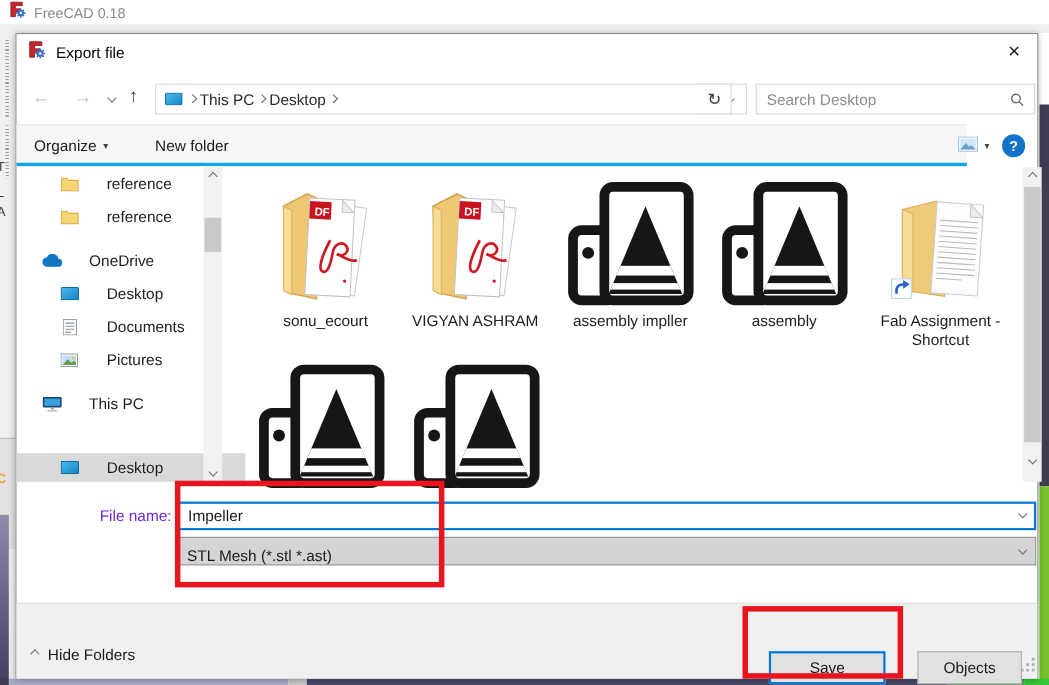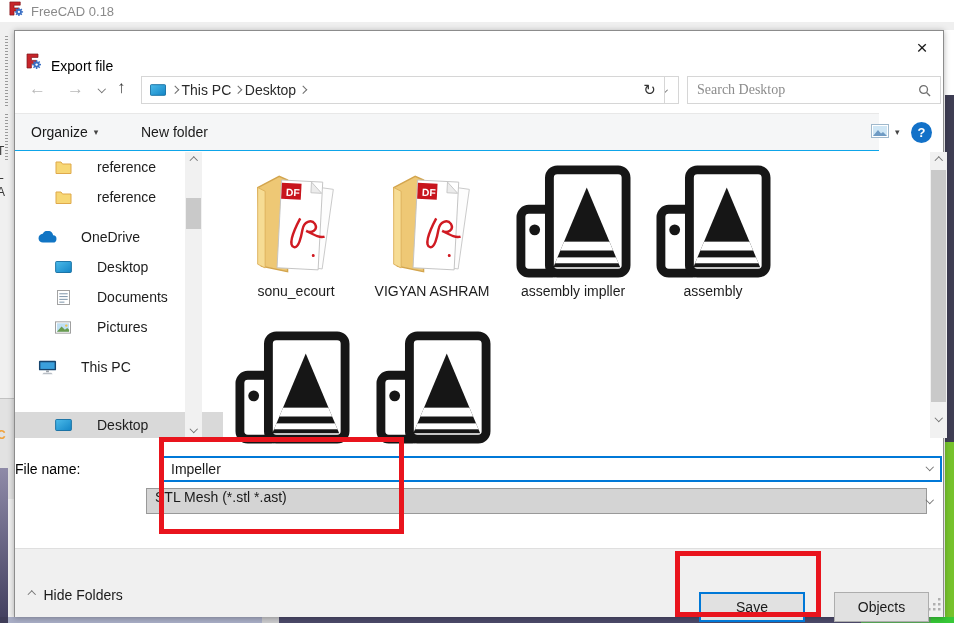--- a/index.html
+++ b/index.html
@@ -21,56 +21,56 @@
   .dotcol{position:absolute;left:5px;width:3px;background-image:repeating-linear-gradient(to bottom,#9a9a9a 0 1px,transparent 1px 3px)}
   .frag{position:absolute;left:-3px;font-size:12px;color:#3a3a3a}
   .left-gray{position:absolute;left:0;top:368px;width:14px;height:100px;background:#e2e2e2;border-top:1px solid #c2c2c2}
   .left-purple{position:absolute;left:0;top:438px;width:8px;height:155px;background:linear-gradient(to bottom,#8f8ba8,#413e5e)}
   .right-navy{left:945px;top:95px;width:9px;height:347px;background:#3e3d53}
   .right-green{left:945px;top:442px;width:9px;height:181px;background:#76c22c}
   .bottom-strip{left:0;top:617px;width:954px;height:6px;display:flex}
   
   .dialog{left:14px;top:30px;width:930px;height:587px;background:#fff;border:1px solid #8c8c8c;
           box-shadow:0 1px 6px rgba(0,0,0,.3);box-sizing:border-box}
-  .dlg-title{left:10px;top:22px;display:flex;align-items:flex-end;gap:9px}
+  .dlg-title{left:10px;top:6px;display:flex;align-items:center;gap:9px}
   .dlg-title-text{font-size:14px;color:#000}
   .close-btn{left:886px;top:0;width:42px;height:34px;display:flex;align-items:center;justify-content:center;font-size:19px;color:#1a1a1a}
   
   .navglyph{font-size:17px;line-height:1}
   .crumbbar{left:126px;top:45px;width:538px;height:28px;border:1px solid #d6d6d6;box-sizing:border-box;display:flex;align-items:center;background:#fff}
   .crumb{font-size:14px;color:#2a2a2a;padding:0 4px;white-space:nowrap}
   .refresh{left:620px;top:45px;width:30px;height:28px;border:1px solid #d6d6d6;border-left:none;box-sizing:border-box;
            display:flex;align-items:center;justify-content:center;font-size:15px;color:#333;background:#fff}
   .search{left:672px;top:45px;width:254px;height:28px;border:1px solid #d6d6d6;box-sizing:border-box;display:flex;align-items:center;background:#fff}
-  .search input{flex:1;border:none;outline:none;font-family:Liberation Serif, serif;font-size:14px;color:#8b5cf6;padding:0 0 0 9px;background:transparent}
+  .search input{flex:1;border:none;outline:none;font-family:Liberation Sans, sans-serif;font-size:14px;color:#8b5cf6;padding:0 0 0 9px;background:transparent}
   .search input::placeholder{color:#8c8c8c}
   
-  .toolband{left:0;top:82px;width:864px;height:38px;background:#f5f6f7;border-top:1px solid #e8e8e8;border-bottom:1px solid #0ea5e9;box-sizing:border-box}
+  .toolband{left:0;top:82px;width:864px;height:38px;background:#f5f6f7;border-top:1px solid #e8e8e8;border-bottom:3px solid #0ea5e9;box-sizing:border-box}
   .toolbtn{position:absolute;top:0;height:36px;display:flex;align-items:center;gap:6px;font-size:14px;color:#1a1a1a;padding:0 8px}
   .caret{font-size:9px;color:#444}
   .helpbtn{position:absolute;left:896px;top:8px;width:21px;height:21px;border-radius:50%;background:#1271c8;color:#fff;
            font-weight:bold;font-size:13px;display:flex;align-items:center;justify-content:center}
   
   .side-item{position:absolute;left:0;width:170px;height:30px;display:flex;align-items:center;gap:24px;font-size:14px}
   .side-item.sel{background:#d9d9d9;height:26px}
   .icon-cell{width:20px;display:flex;justify-content:center}
   
   .sbar{background:#f1f1f1}
   .sthumb{position:absolute;left:1px;width:15px;background:#c9c9c9}
   .sarrow{position:absolute;left:0;width:17px;height:16px;display:flex;align-items:center;justify-content:center}
   
   .file-item{position:absolute;width:140px;display:flex;flex-direction:column;align-items:center}
   .file-iconwrap{height:114px;display:flex;align-items:flex-end;justify-content:center}
   .file-label{margin-top:3px;font-size:14px;color:#1d1d1d;text-align:center;line-height:18px;width:132px}
   
-  .fld-label{position:absolute;left:0;width:141px;font-size:14px;color:#000000;line-height:26px}
+  .fld-label{position:absolute;left:0;width:141px;text-align:right;font-size:14px;color:#6d28d9;line-height:26px}
   .fname-input{position:absolute;left:146px;top:425px;width:781px;height:26px;box-sizing:border-box;border:2px solid #0078d7;
                font-family:"Liberation Sans",sans-serif;font-size:14px;color:#1a1a1a;padding:0 24px 0 8px;outline:none}
-  .ftype{position:absolute;left:131px;top:457px;width:781px;height:26px;box-sizing:border-box;border:1px solid #999;
-         background:#d4d4d4;display:flex;align-items:flex-start;font-size:14px;color:#1a1a1a;padding-left:8px}
+  .ftype{position:absolute;left:146px;top:457px;width:781px;height:26px;box-sizing:border-box;border:1px solid #999;
+         background:#d4d4d4;display:flex;align-items:flex-end;font-size:14px;color:#1a1a1a;padding-left:8px}
   .combo-chv{position:absolute;top:433px;left:912px}
   
   .footer{left:0;top:517px;width:928px;height:69px;background:#f0f0f0;border-top:1px solid #dfdfdf;box-sizing:border-box}
   .hidefold{position:absolute;left:14px;top:38px;display:flex;align-items:center;gap:9px;font-size:14px;color:#1a1a1a}
   .btn{position:absolute;display:flex;align-items:center;justify-content:center;font-size:14px;color:#1a1a1a;box-sizing:border-box}
   .save-btn{left:684px;top:43px;width:106px;height:30px;background:#e1e1e1;border:2px solid #0078d7}
   .cancel-btn{left:819px;top:43px;width:95px;height:30px;background:#e1e1e1;border:1px solid #adadad}
   
   .redbox{position:absolute;border:5px solid #e9141d;box-sizing:border-box;pointer-events:none}
   .grip{position:absolute;left:912px;top:566px}
@@ -306,20 +306,35 @@
       </div>
       <div class="file-label">assembly impller</div>
     </div>
     <div class="file-item" style="left:628px;top:134px">
       <div class="file-iconwrap">
         <svg width="118" height="114" viewBox="0 0 120 116">
             <use href="#stl-sym"></use>
           </svg>
       </div>
       <div class="file-label">assembly</div>
+    </div>
+    <div class="file-item" style="left:770px;top:134px">
+      <div class="file-iconwrap" style="position:relative">
+        <svg width="94" height="104" viewBox="0 0 96 108">
+            <use href="#fab-sym"></use>
+          </svg>
+        <span style="position:absolute;left:2px;bottom:2px">
+          <svg width="19" height="19" viewBox="0 0 19 19">
+            <rect x="0.5" y="0.5" width="18" height="18" fill="#fff" stroke="#b9cfe4"></rect>
+            <path d="M5 14 v-3.2 a5.2 5.2 0 0 1 5.2 -5.2 h1.8" stroke="#2a5fd0" stroke-width="2.4" fill="none"></path>
+            <polygon points="11,1.5 17,5.5 11,9.5" fill="#2a5fd0"></polygon>
+          </svg>
+        </span>
+      </div>
+      <div class="file-label">Fab Assignment - Shortcut</div>
     </div>
     <div class="file-item" style="left:207px;top:300px">
       <div class="file-iconwrap">
         <svg width="118" height="114" viewBox="0 0 120 116">
             <use href="#stl-sym"></use>
           </svg>
       </div>
     </div>
     <div class="file-item" style="left:348px;top:300px">
       <div class="file-iconwrap">

